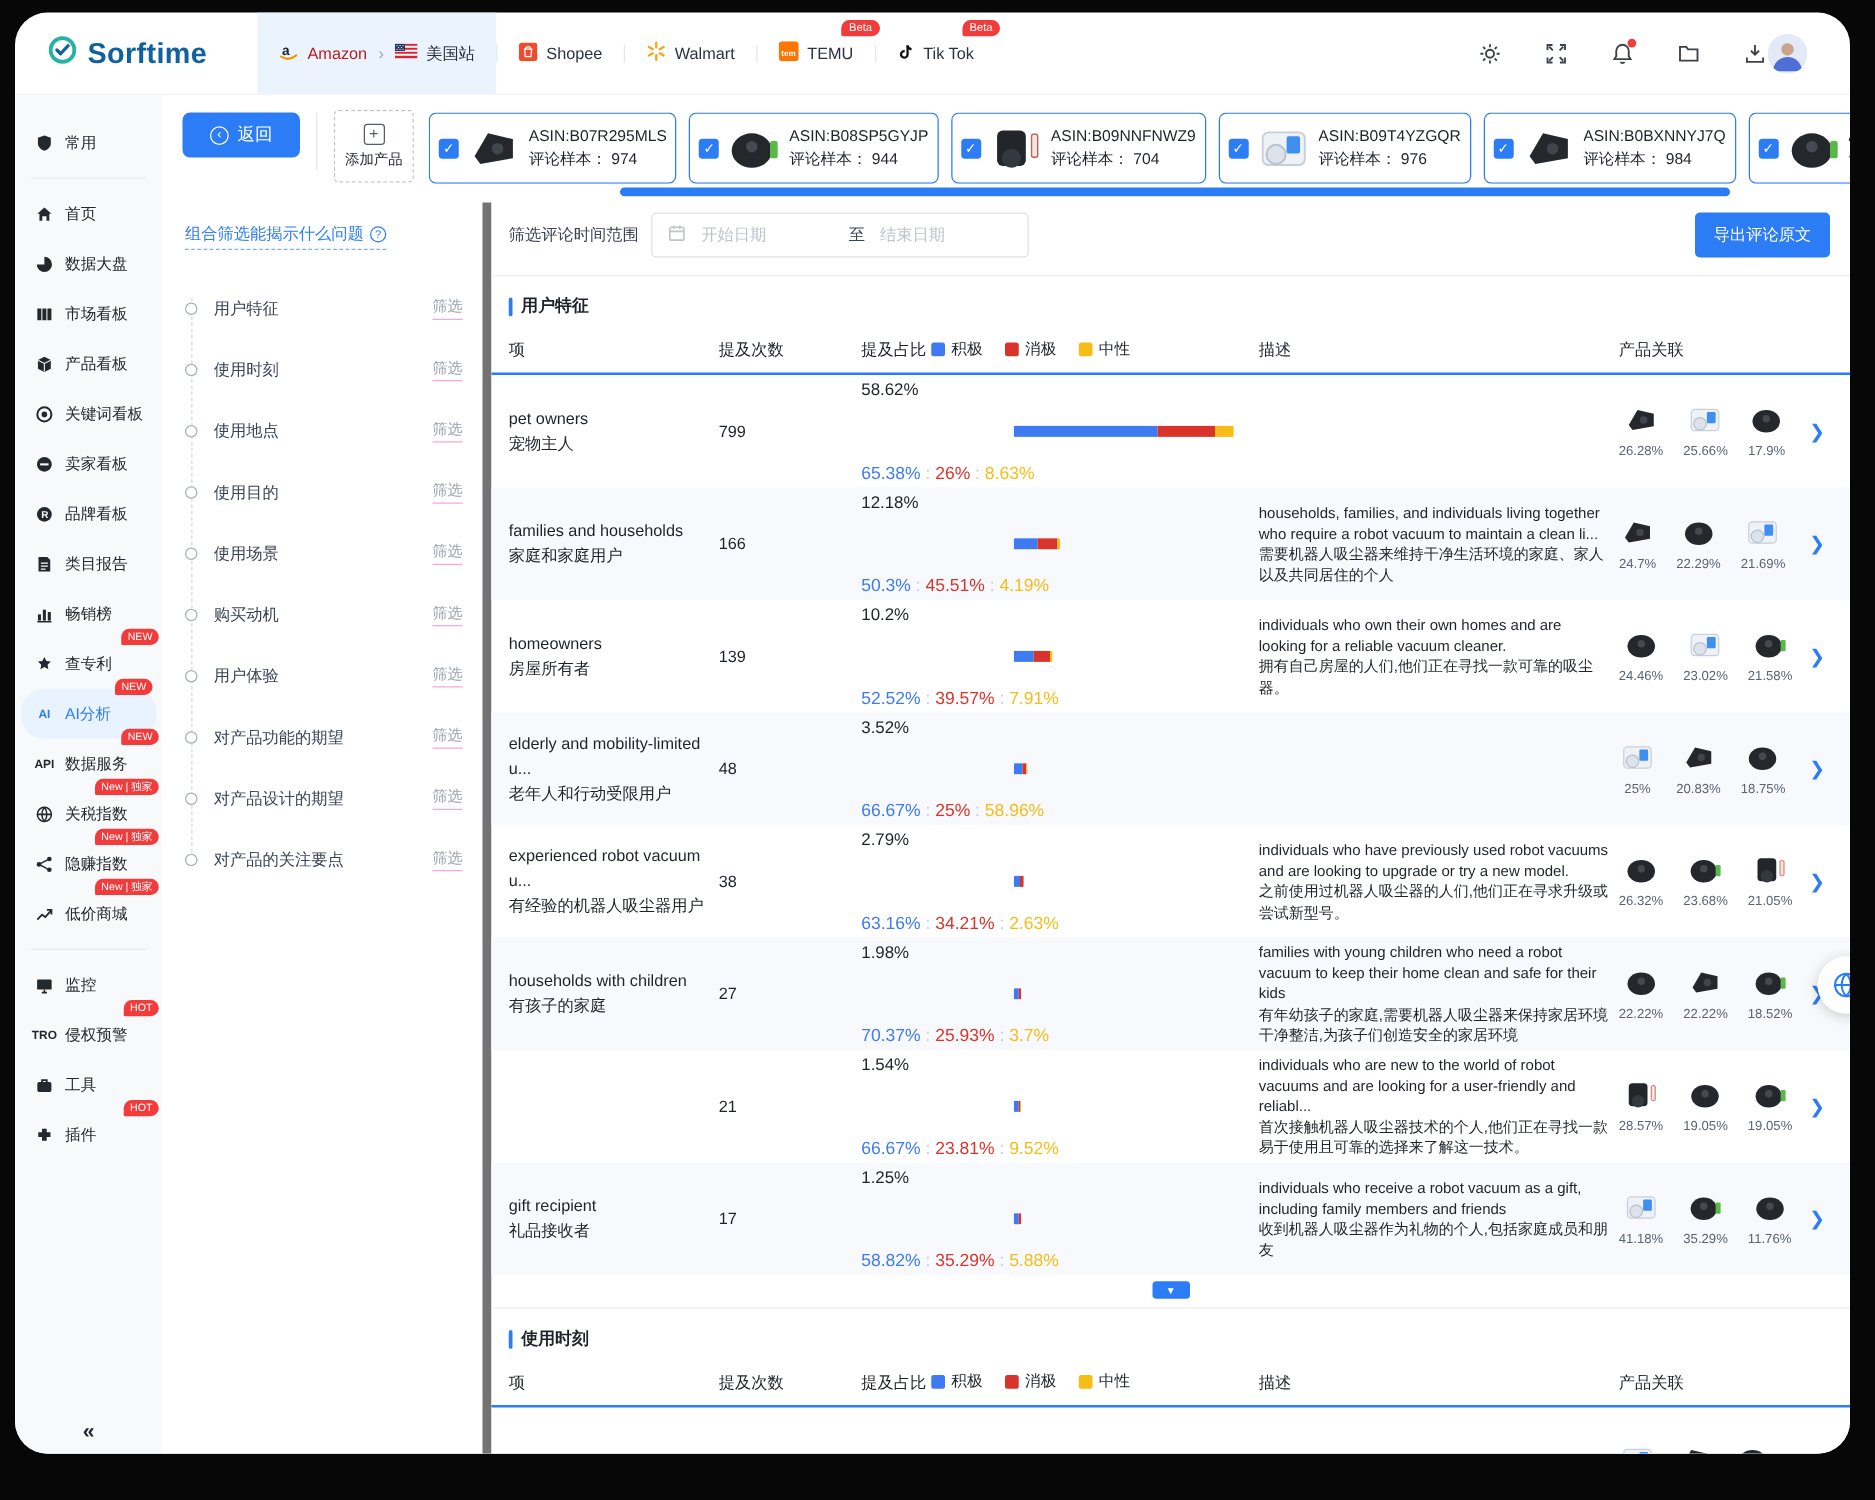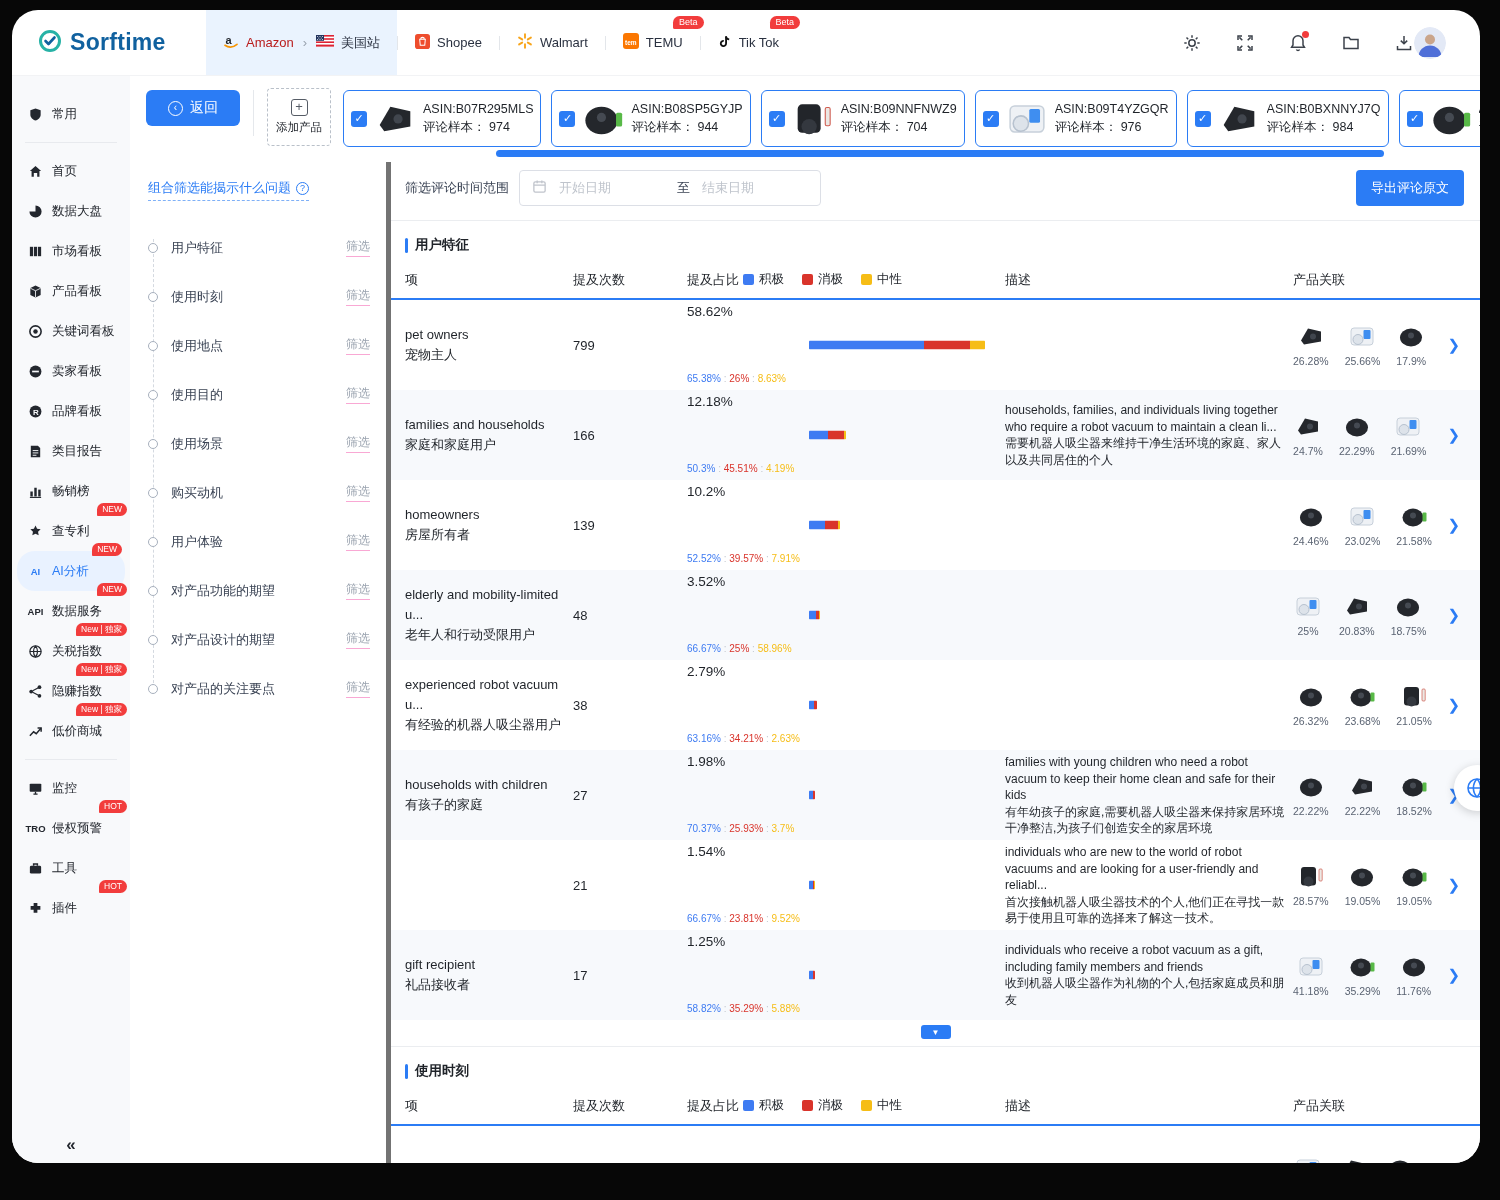--- a/index.html
+++ b/index.html
@@ -51,42 +51,42 @@
 .filtercol{width:256px;padding:16px 16px 0 18px;flex:none;}
 .filter-title{color:#2b7cf5;font-size:13px;display:inline-flex;align-items:center;gap:5px;border-bottom:1px dashed #7fb0f7;padding-bottom:3px;cursor:pointer;}
 .qmark{width:13px;height:13px;border:1px solid #2b7cf5;border-radius:50%;font-size:9px;display:inline-flex;align-items:center;justify-content:center;flex:none;}
 .filter-list{margin-top:22px;position:relative;}
 .filter-list:before{content:'';position:absolute;left:4.5px;top:16px;bottom:30px;border-left:1px dashed #d4d9e0;}
 .fitem{height:49px;display:flex;align-items:center;position:relative;}
 .fdot{width:10px;height:10px;border:1.5px solid #a7b0bd;border-radius:50%;background:#fff;z-index:1;flex:none;}
 .flabel{flex:1;margin-left:13px;font-size:13px;color:#3a4354;}
 .faction{font-size:12px;color:#9aa3af;border-bottom:1px solid #f9a8d4;padding-bottom:1px;cursor:pointer;}
 
-.tablepanel{flex:1;border-left:5px solid #737373;position:relative;overflow:hidden;}
+.tablepanel{flex:1;border-left:7px solid #737373;position:relative;overflow:hidden;}
 .daterow{display:flex;align-items:center;padding:8px 16px 14px 14px;}
 .dr-label{font-size:13px;color:#3a4354;margin-right:10px;}
 .dateinput{width:302px;height:36px;border:1px solid #dcdfe6;border-radius:4px;display:flex;align-items:center;padding:0 12px;gap:12px;font-size:13px;cursor:text;}
 .ph{color:#bfc4cc;flex:1;}
 .to{color:#3a4354;flex:none;}
 .export-btn{margin-left:auto;background:#2b7cf5;color:#fff;border:none;border-radius:4px;font-size:13px;padding:9px 15px;cursor:pointer;}
 .section{border-top:1px solid #ebedf0;}
 .sec-title{display:flex;align-items:center;gap:7px;padding:15px 0 12px 14px;font-size:13.5px;font-weight:bold;color:#1f2329;}
 .sec-bar{width:3px;height:15px;background:#2b7cf5;border-radius:2px;}
 .thead{position:relative;height:34px;border-bottom:2px solid #2b7cf5;font-size:13px;color:#1f2329;}
 .th{position:absolute;top:5px;}
 .legend{position:absolute;left:352px;top:5px;display:flex;gap:18px;align-items:flex-start;}
 .lg{display:flex;align-items:center;gap:5px;font-size:12.5px;}
 .lgsq{width:11px;height:11px;border-radius:2px;flex:none;}
 .trow{position:relative;height:90px;}
 .trow.alt{background:#f7f9fc;}
 .cell-name{position:absolute;left:14px;top:50%;transform:translateY(-50%);font-size:13px;color:#1f2329;line-height:20px;max-width:162px;}
 .cell-count{position:absolute;left:182px;top:50%;transform:translateY(-50%);font-size:13px;color:#1f2329;}
 .cell-ratio{position:absolute;left:296px;top:50%;transform:translateY(-50%);line-height:19px;white-space:nowrap;}
 .ratio-main{font-size:13.5px;color:#1f2329;}
-.ratio-sub{font-size:10px;margin-top:48px;}
+.ratio-sub{font-size:14px;margin-top:48px;}
 .rs-pos{color:#3e7bf2;}.rs-neg{color:#d9342b;}.rs-neu{color:#f6bd16;}.rs-sep{color:#c3c8cf;}
 .cell-bar{position:absolute;left:418px;top:50%;transform:translateY(-50%);height:9px;display:flex;border-radius:1px;overflow:hidden;}
 .cell-bar span{height:100%;display:block;}
 .cell-desc{position:absolute;left:614px;top:50%;transform:translateY(-50%);width:280px;font-size:12px;color:#1f2329;line-height:16.5px;}
 .cell-assoc{position:absolute;left:902px;top:50%;transform:translateY(-50%);display:flex;gap:16px;}
 .pthumb{display:flex;flex-direction:column;align-items:center;gap:3px;font-size:10.5px;color:#5a6372;}
 .pthumb svg{width:30px;height:26px;}
 .row-chev{position:absolute;right:20px;top:50%;transform:translateY(-50%);color:#2b7cf5;font-size:15px;font-weight:bold;cursor:pointer;}
 .expand-row{display:flex;justify-content:center;padding:5px 0 7px;}
 .expand-btn{width:30px;height:14px;background:#2b7cf5;border-radius:3px;color:#fff;font-size:8px;display:flex;align-items:center;justify-content:center;cursor:pointer;}
@@ -657,20 +657,21 @@
                 <div class="cell-count">139</div>
                 <div class="cell-ratio">
                   <div class="ratio-main">10.2%</div>
                   <div class="ratio-sub"><span class="rs-pos">52.52%</span><span class="rs-sep"> : </span><span class="rs-neg">39.57%</span><span class="rs-sep"> : </span><span class="rs-neu">7.91%</span></div>
                 </div>
                 <div class="cell-bar" style="width:31px">
                   <span style="width:16.281200000000002px;background:#3e7bf2"></span>
                   <span style="width:12.2667px;background:#d9342b"></span>
                   <span style="width:2.4521px;background:#f6bd16"></span>
                 </div>
+                <div class="cell-desc">individuals who own their own homes and are looking for a reliable vacuum cleaner.<br>拥有自己房屋的人们,他们正在寻找一款可靠的吸尘器。</div>
                 <div class="cell-assoc">
                   <span class="pthumb">
                     <span><svg viewBox="0 0 30 26">
                         <ellipse cx="15" cy="14" rx="11" ry="9" fill="#24272c"></ellipse>
                         <circle cx="15" cy="12" r="3" fill="#454a52"></circle>
                       </svg></span>
                     <span>24.46%</span>
                   </span>
                   <span class="pthumb">
                     <span><svg viewBox="0 0 30 26">
@@ -734,20 +735,21 @@
                 <div class="cell-count">38</div>
                 <div class="cell-ratio">
                   <div class="ratio-main">2.79%</div>
                   <div class="ratio-sub"><span class="rs-pos">63.16%</span><span class="rs-sep"> : </span><span class="rs-neg">34.21%</span><span class="rs-sep"> : </span><span class="rs-neu">2.63%</span></div>
                 </div>
                 <div class="cell-bar" style="width:8px">
                   <span style="width:5.0527999999999995px;background:#3e7bf2"></span>
                   <span style="width:2.7368px;background:#d9342b"></span>
                   <span style="width:0.2104px;background:#f6bd16"></span>
                 </div>
+                <div class="cell-desc">individuals who have previously used robot vacuums and are looking to upgrade or try a new model.<br>之前使用过机器人吸尘器的人们,他们正在寻求升级或尝试新型号。</div>
                 <div class="cell-assoc">
                   <span class="pthumb">
                     <span><svg viewBox="0 0 30 26">
                         <ellipse cx="15" cy="14" rx="11" ry="9" fill="#24272c"></ellipse>
                         <circle cx="15" cy="12" r="3" fill="#454a52"></circle>
                       </svg></span>
                     <span>26.32%</span>
                   </span>
                   <span class="pthumb">
                     <span><svg viewBox="0 0 30 26">

